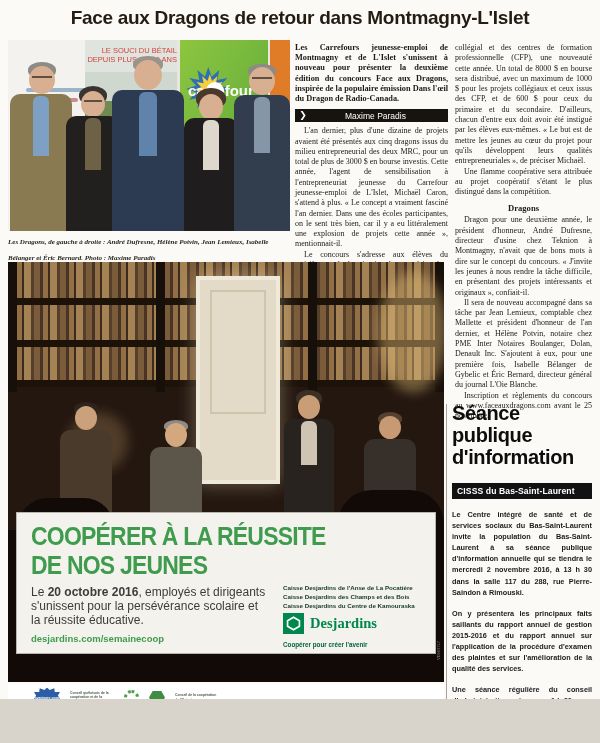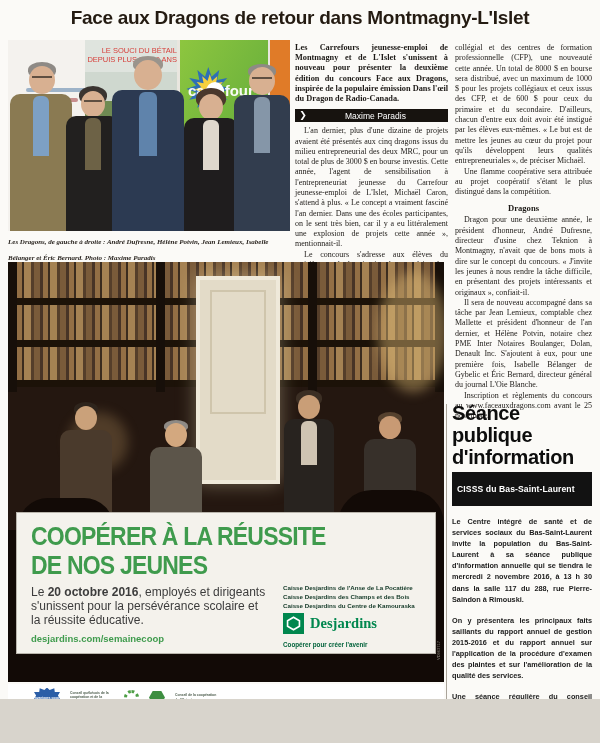--- a/index.html
+++ b/index.html
@@ -96,22 +96,22 @@
   .ptext{font-size:3.4px;line-height:4.2px;color:#4a5a4a;width:44px;font-weight:bold;}
   .gear{width:15px;height:15px;border-radius:50%;border:3px dotted #4d9e45;box-sizing:border-box;background:#fff;}
   .hexlogo{width:16px;height:14px;background:#3e8e41;clip-path:polygon(25% 0,75% 0,100% 50%,75% 100%,25% 100%,0 50%);}
   .adcode{left:436px;top:660px;font-size:4px;color:#8a857c;transform:rotate(-90deg);
      transform-origin:left top;font-family:"Liberation Sans", sans-serif;}
 
   
   .siderule{left:446px;top:404px;width:1px;height:309px;background:#aaa49a;}
   .sidebar{left:452px;top:402px;width:140px;font-family:"Liberation Sans", sans-serif;color:#141414;}
   .sb-title{font-weight:bold;font-size:20px;line-height:22px;letter-spacing:-0.4px;color:#0d0d0d;}
-  .sb-org{margin-top:4px;background:#121212;color:#fff;font-size:8.6px;font-weight:bold;
-     padding:12px 5px;letter-spacing:0.1px;}
+  .sb-org{margin-top:15px;background:#121212;color:#fff;font-size:8.6px;font-weight:bold;
+     padding:3px 5px;letter-spacing:0.1px;}
   .sb-p{margin-top:10px;font-size:7.3px;line-height:11.1px;text-align:justify;font-weight:bold;color:#1b1b1b;}
   .sb-quebec{margin-top:24px;display:flex;justify-content:flex-end;align-items:center;gap:3px;padding-right:4px;}
   .qc-word{font-family:"Liberation Serif", serif;font-size:17px;color:#272e3a;letter-spacing:0.2px;}
   .qc-flag{display:grid;grid-template-columns:7px 7px;grid-template-rows:5px 5px;gap:1.5px;}
   .qc-flag span{background:#2b3a52;position:relative;}
   .qc-flag span::after{content:"";position:absolute;left:2.5px;top:0;width:1.5px;height:100%;background:#fff;}
   .qc-flag span::before{content:"";position:absolute;top:1.5px;left:0;height:1.5px;width:100%;background:#fff;}
 
   
   .botrule{left:8px;top:713px;width:584px;height:2px;background:#2a2118;}

